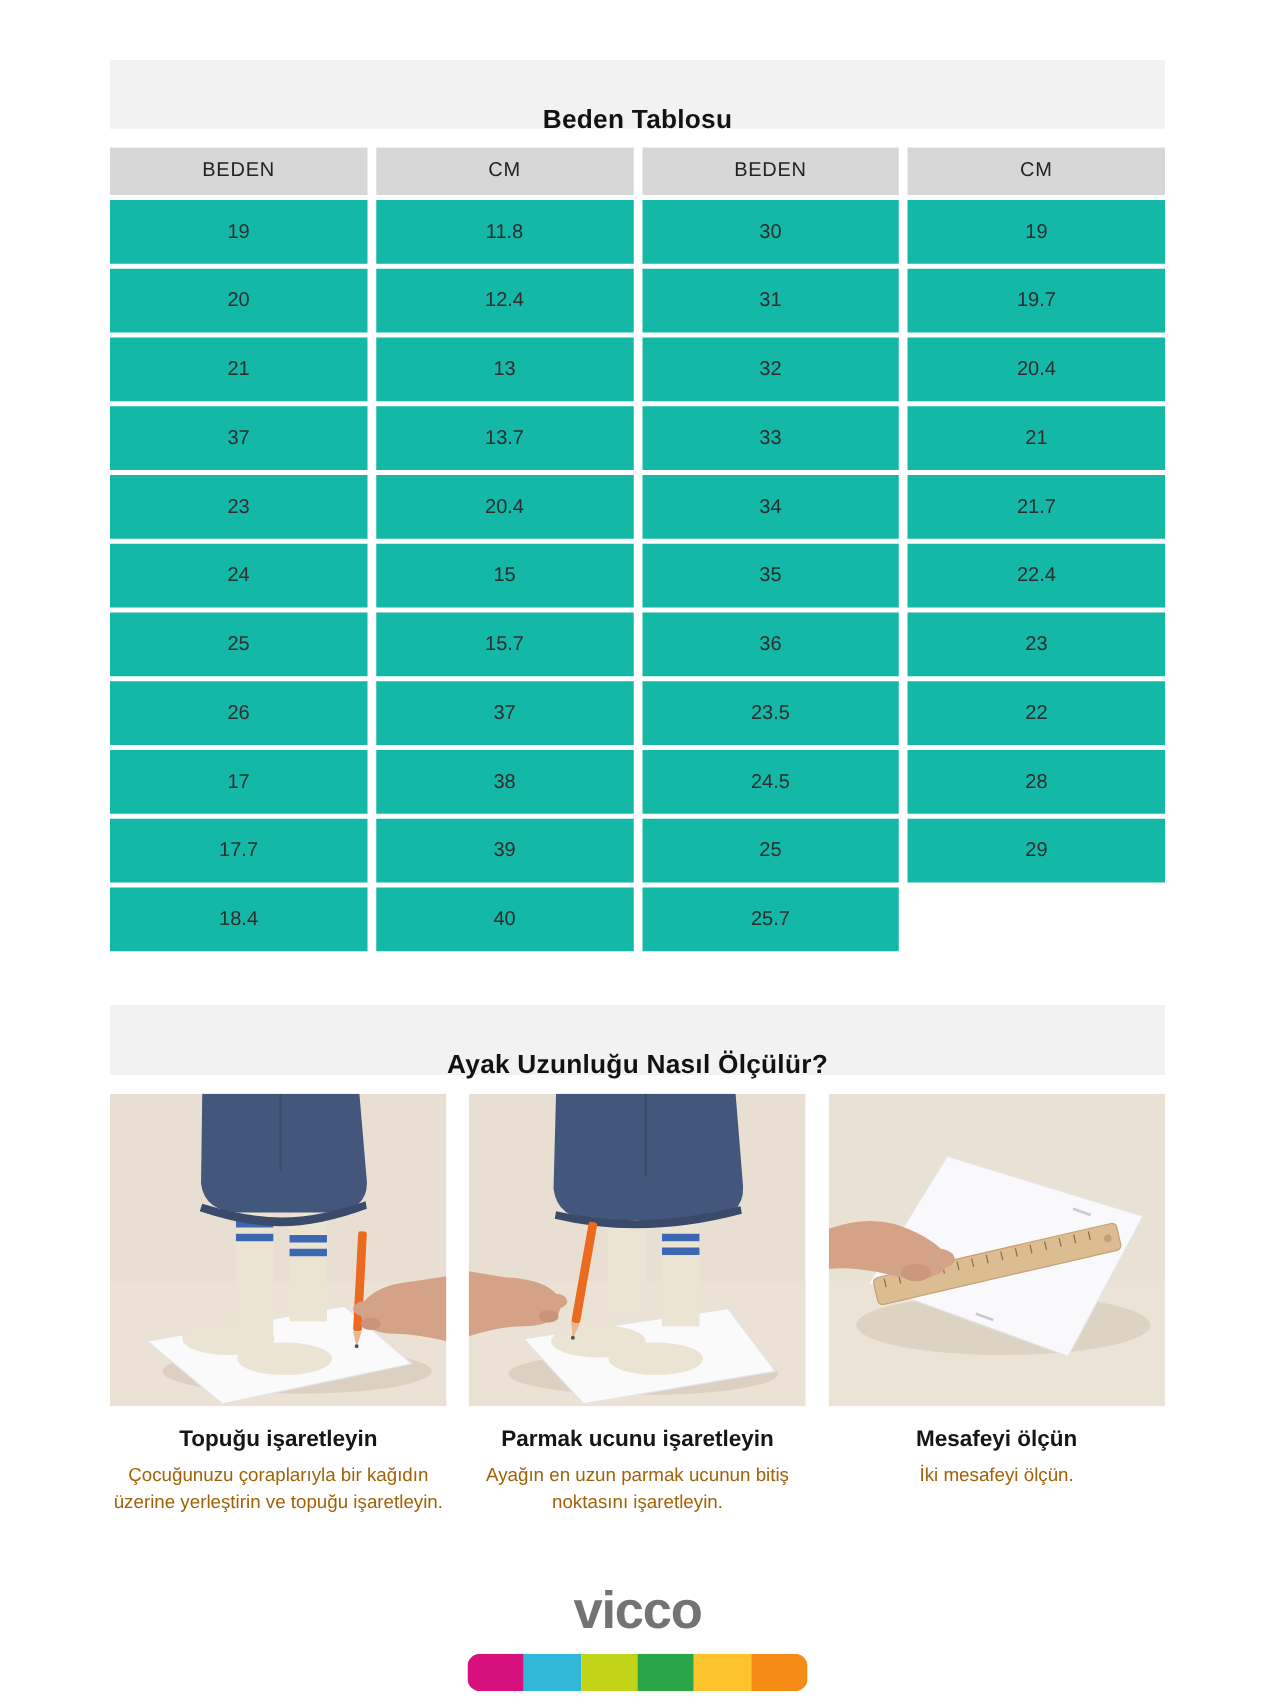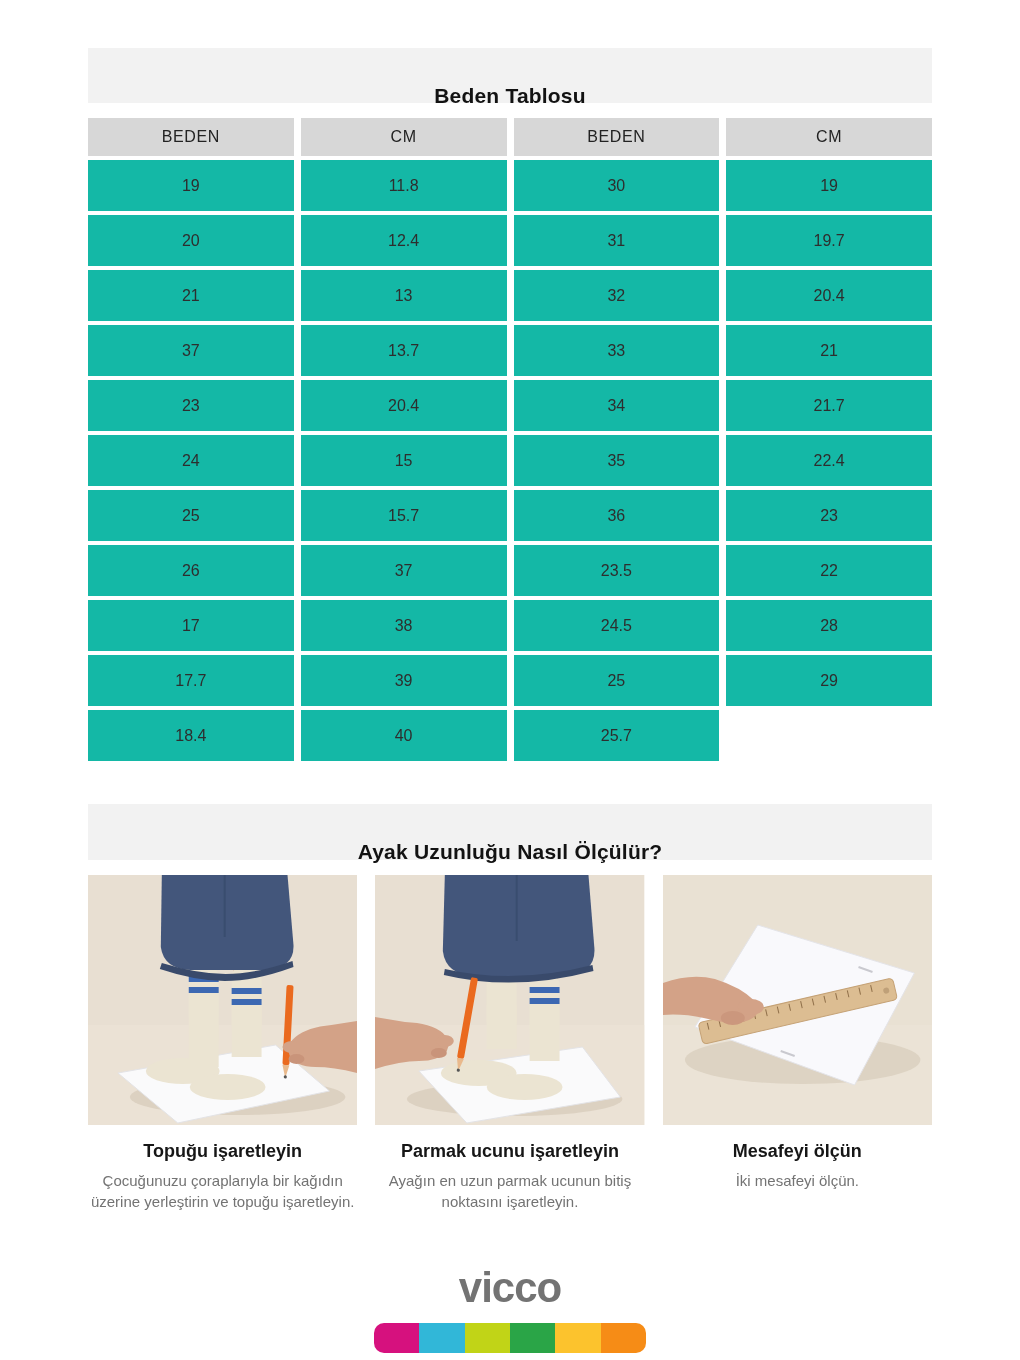--- a/index.html
+++ b/index.html
@@ -70,21 +70,21 @@
     text-align: center;
     font-size: 18px;
     font-weight: 700;
     color: #161616;
   }
   .step-desc {
     margin-top: 8px;
     text-align: center;
     font-size: 15px;
     line-height: 1.42;
-    color: #737373;
+    color: #a16207;
   }
 
   .footer { margin-top: 54px; text-align: center; }
   .brand {
     font-size: 42px;
     font-weight: 700;
     letter-spacing: -1px;
     color: #737373;
     line-height: 1;
   }

